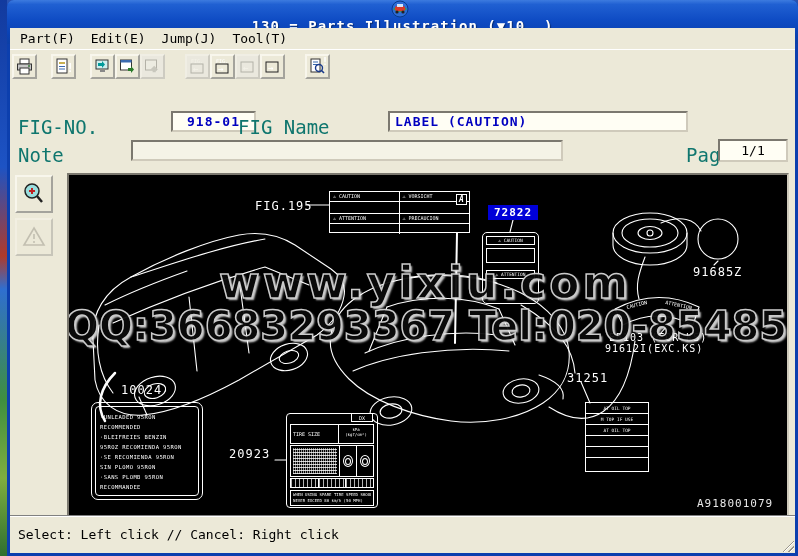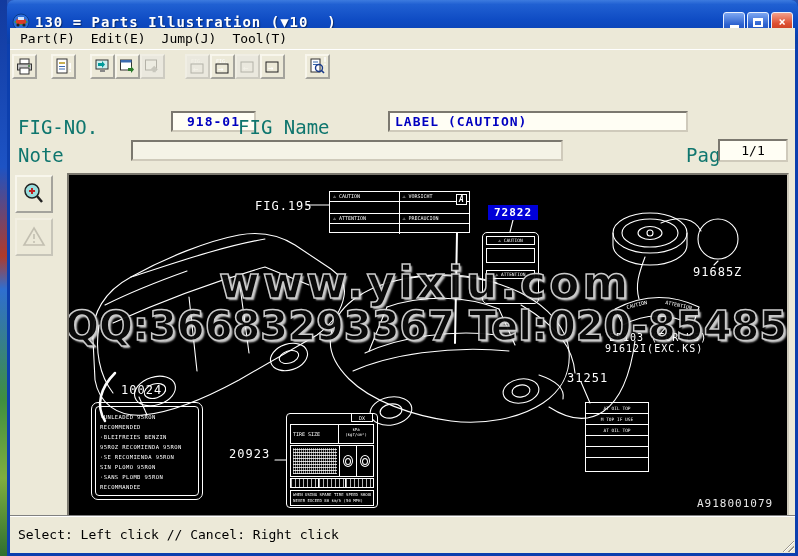--- a/index.html
+++ b/index.html
@@ -18,21 +18,21 @@
   .window{
     position:absolute; left:7px; top:0; width:791px; height:556px;
     background:linear-gradient(180deg,#2а64d8,#0f45b4);
     background-color:#0c3fae;
     border-radius:7px 7px 0 0;
   }
   .titlebar{
     position:absolute; left:0; top:0; right:0; height:44px;
     border-radius:7px 7px 0 0;
     background:linear-gradient(180deg,#3d7bdf 0%,#2060d2 10%,#0f4cc4 45%,#0a41b2 80%,#0c3fa6 100%);
-    display:flex; align-items:center; padding:0 5px;
+    display:flex; align-items:center; padding:0 5px;flex-direction:column;
   }
   .app-icon{ width:18px; height:18px; margin-right:5px; flex:0 0 auto; }
   .title-text{
     color:#fff; font-weight:bold; font-size:14px; letter-spacing:1px;
     text-shadow:1px 1px 1px #062a6e; flex:1 1 auto; white-space:pre;
   }
   .tb-btn{
     width:22px; height:21px; margin-left:2px; border-radius:3px;
     border:1px solid #e8f0ff; display:flex; align-items:center; justify-content:center;
     color:#fff; font-size:12px; font-weight:bold; cursor:default;

